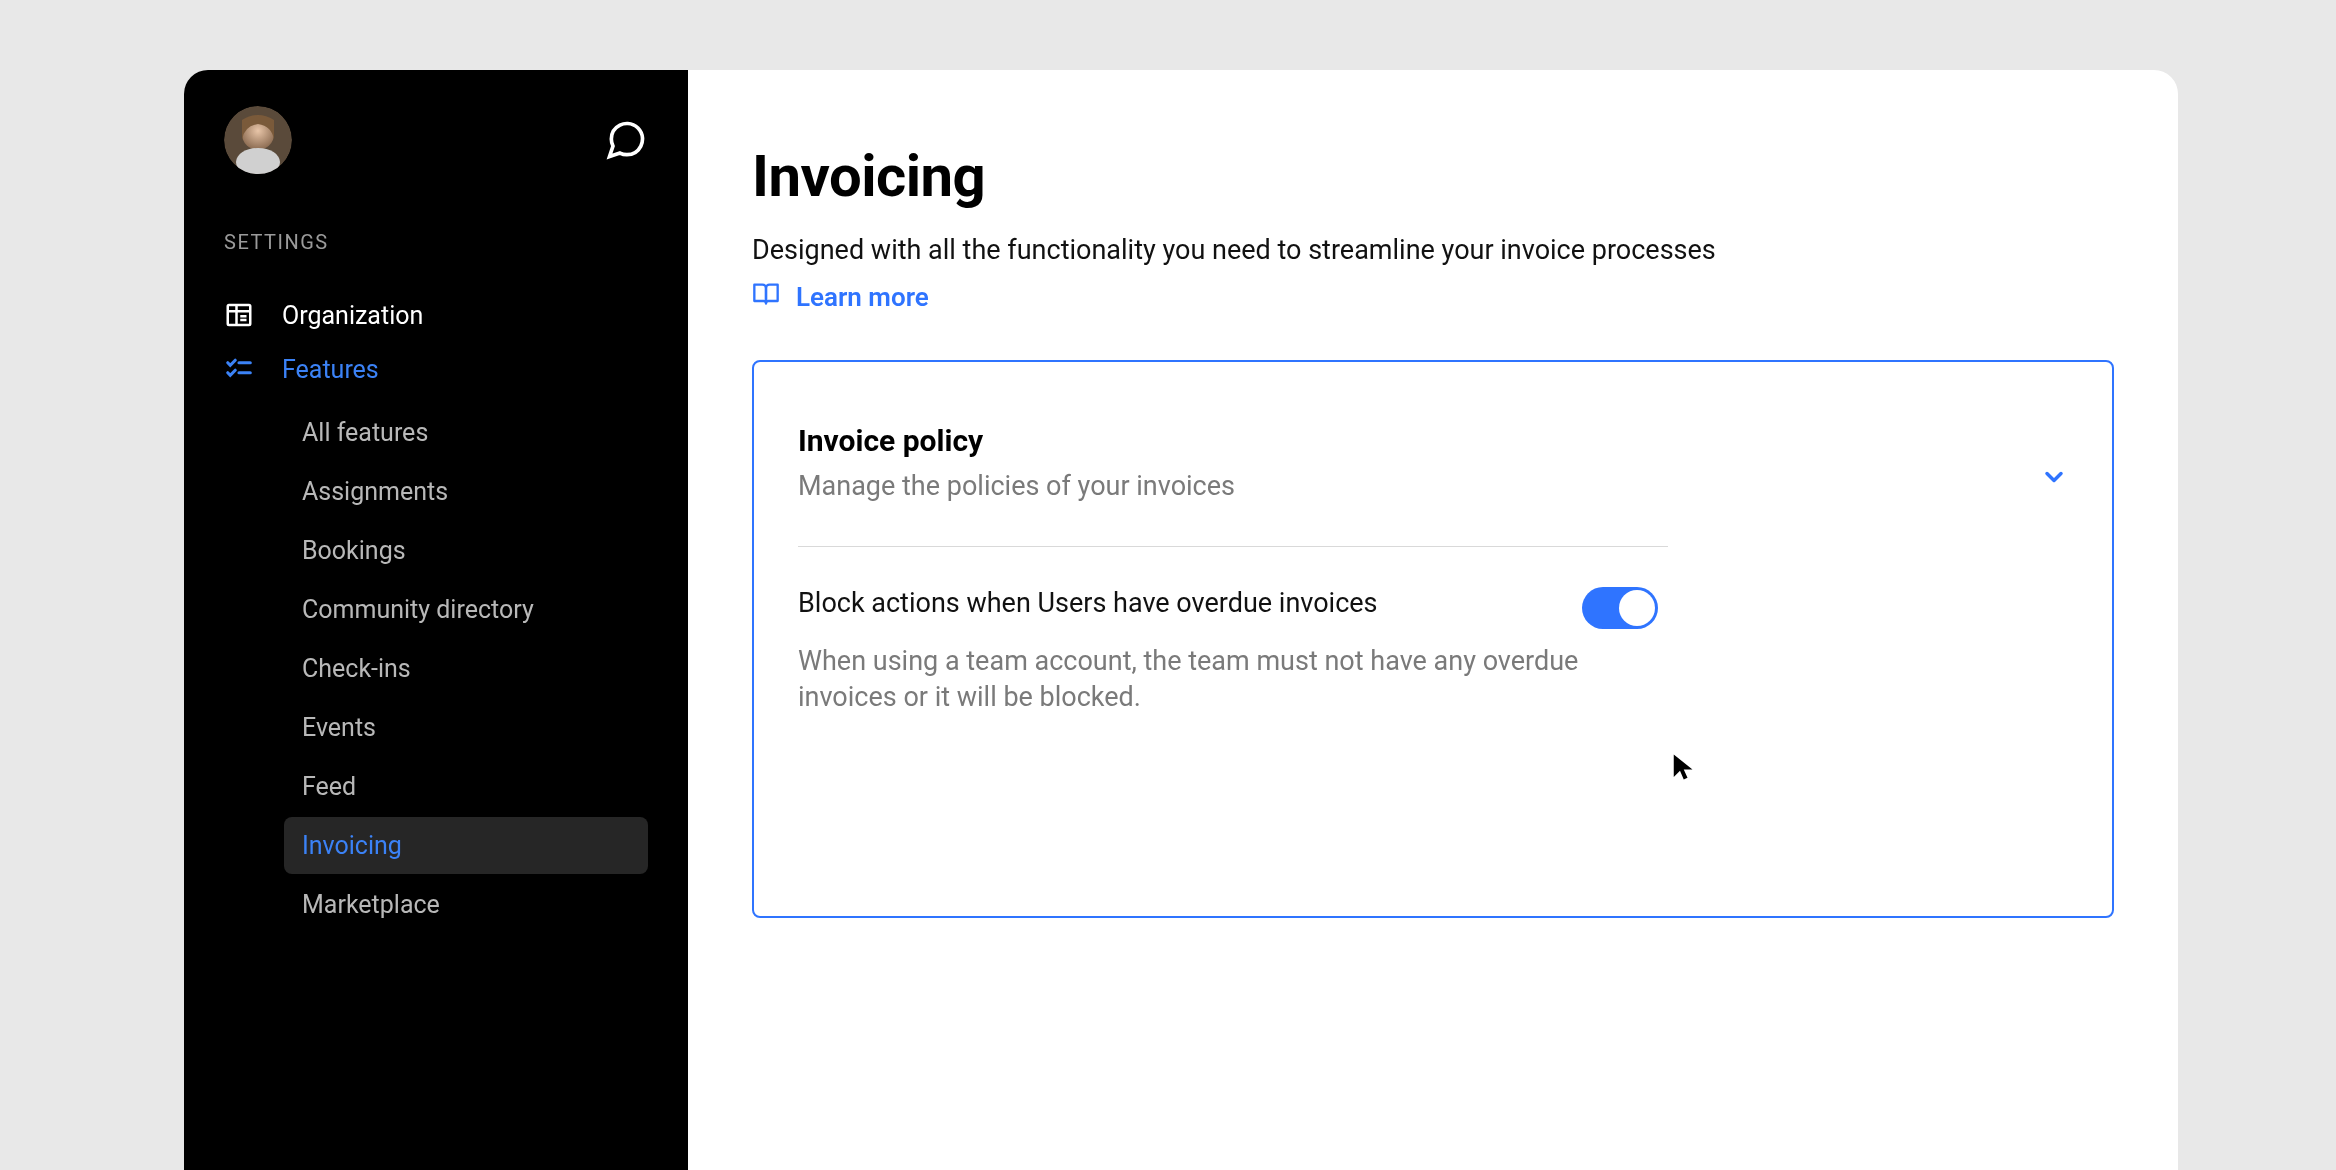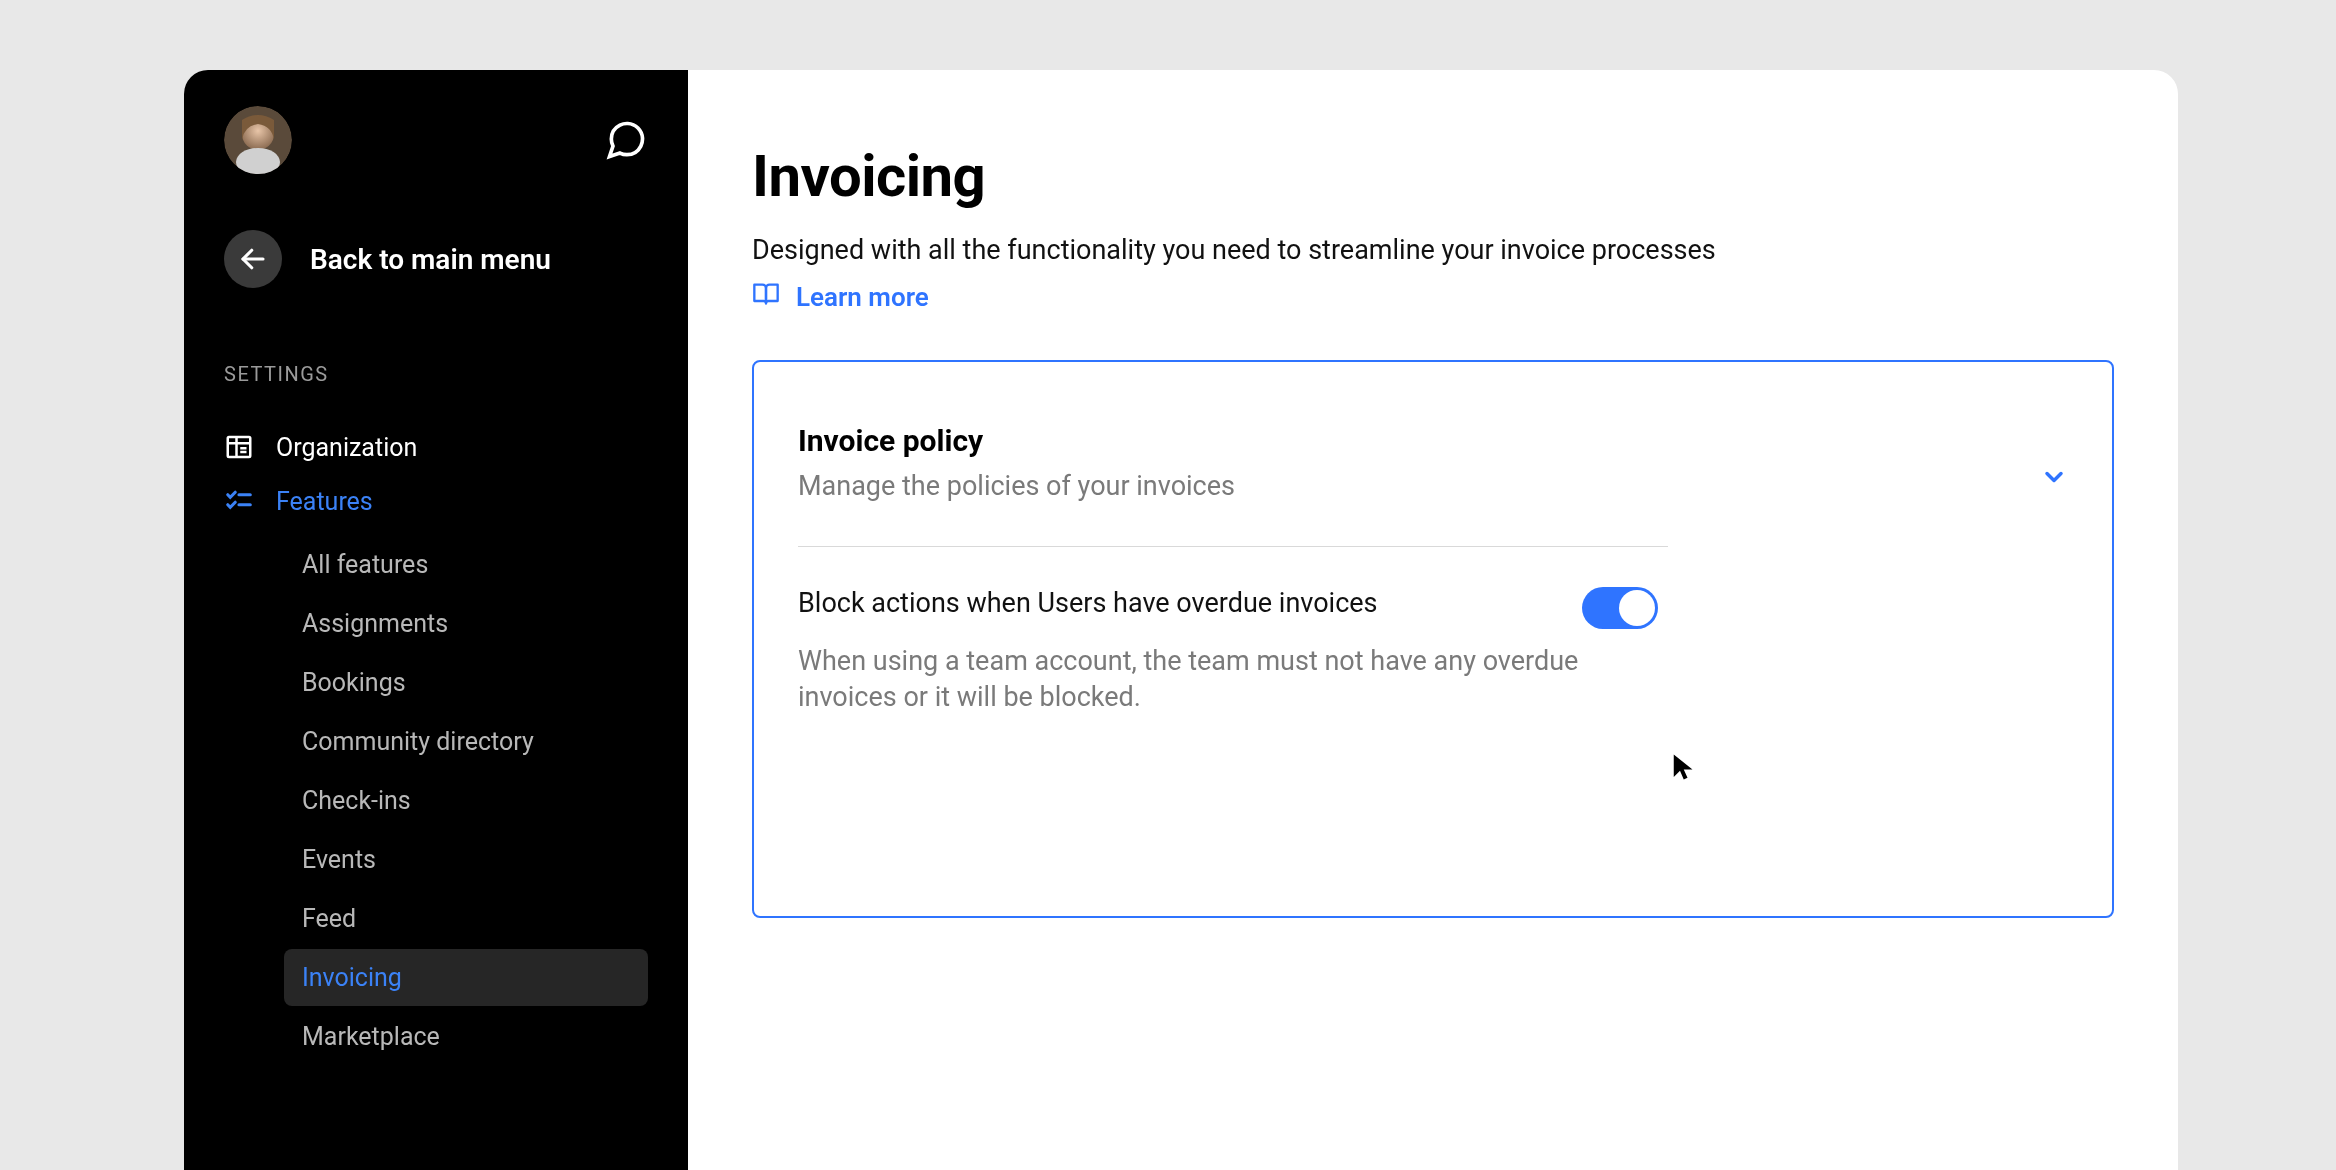--- a/index.html
+++ b/index.html
@@ -38,21 +38,21 @@
   .chat-icon { width:44px; height:44px; color:#fff; }
   .chat-icon svg { width:44px; height:44px; display:block; }
   .back-row { display:flex; align-items:center; gap:28px; margin-bottom:74px; }
   .back-circle {
     width:58px; height:58px; border-radius:50%; background:#3a3a3a;
     display:flex; align-items:center; justify-content:center;
   }
   .back-circle svg { width:30px; height:30px; }
   .back-label { font-size:28px; font-weight:600; }
   .section-label { font-size:20px; letter-spacing:1.5px; color:#9a9a9a; margin-bottom:34px; }
-  .nav-item { display:flex; align-items:center; gap:22px; padding:12px 0; font-size:25px; color:#fff; }
+  .nav-item { display:flex; align-items:center; gap:28px; padding:12px 0; font-size:25px; color:#fff; }
   .nav-item .ic { width:30px; height:30px; display:flex; align-items:center; justify-content:center; }
   .nav-item.active { color:#3b82f6; }
   .subnav { margin-top:8px; padding-left:60px; display:flex; flex-direction:column; gap:2px; }
   .sub-item {
     font-size:25px; color:#b8b8b8; padding:14px 18px; border-radius:8px;
   }
   .sub-item.active { color:#3b82f6; background:#262626; }
   .main {
     flex:1;
     padding:72px 64px 0 64px;
@@ -110,29 +110,20 @@
           <path d="M18 14 Q34 4 50 14 L50 34 Q48 20 34 18 Q20 20 18 34 Z" fill="#7a5a3a"></path>
         </svg>
       </div>
       <div class="chat-icon">
         <svg viewBox="0 0 24 24" fill="none" stroke="currentColor" stroke-width="2">
           <path d="M21 11.5a8.38 8.38 0 0 1-.9 3.8 8.5 8.5 0 0 1-7.6 4.7 8.38 8.38 0 0 1-3.8-.9L3 21l1.9-5.7a8.38 8.38 0 0 1-.9-3.8 8.5 8.5 0 0 1 4.7-7.6 8.38 8.38 0 0 1 3.8-.9h.5a8.48 8.48 0 0 1 8 8v.5z"></path>
         </svg>
       </div>
     </div>
 
-    <div class="back-row">
-      <div class="back-circle">
-        <svg viewBox="0 0 24 24" fill="none" stroke="#fff" stroke-width="2.5" stroke-linecap="round" stroke-linejoin="round">
-          <line x1="20" y1="12" x2="4" y2="12"></line>
-          <polyline points="11 5 4 12 11 19"></polyline>
-        </svg>
-      </div>
-      <div class="back-label">Back to main menu</div>
-    </div>
 
     <div class="section-label">SETTINGS</div>
 
     <div class="nav-item">
       <span class="ic">
         <svg viewBox="0 0 24 24" fill="none" stroke="#fff" stroke-width="2">
           <rect x="3" y="4" width="18" height="16" rx="1"></rect>
           <line x1="3" y1="9" x2="21" y2="9"></line>
           <line x1="10" y1="4" x2="10" y2="20"></line>
           <line x1="13" y1="13" x2="18" y2="13"></line>

